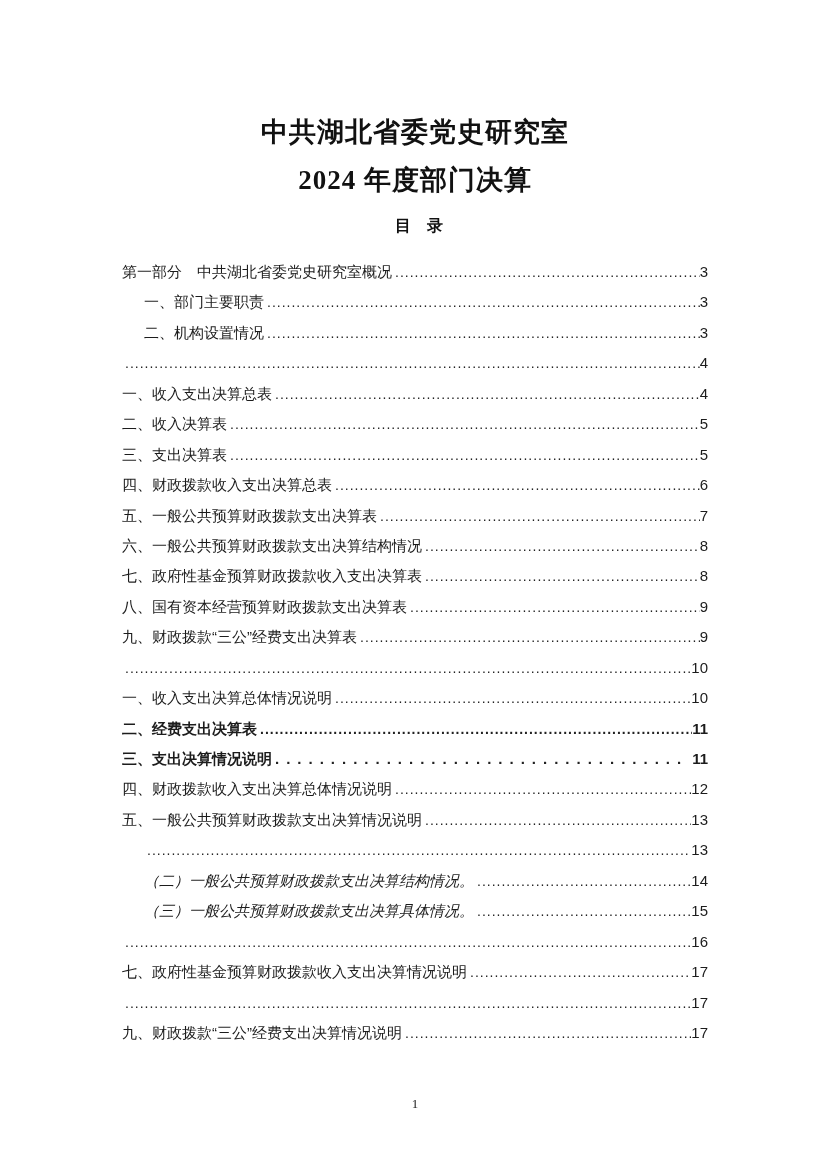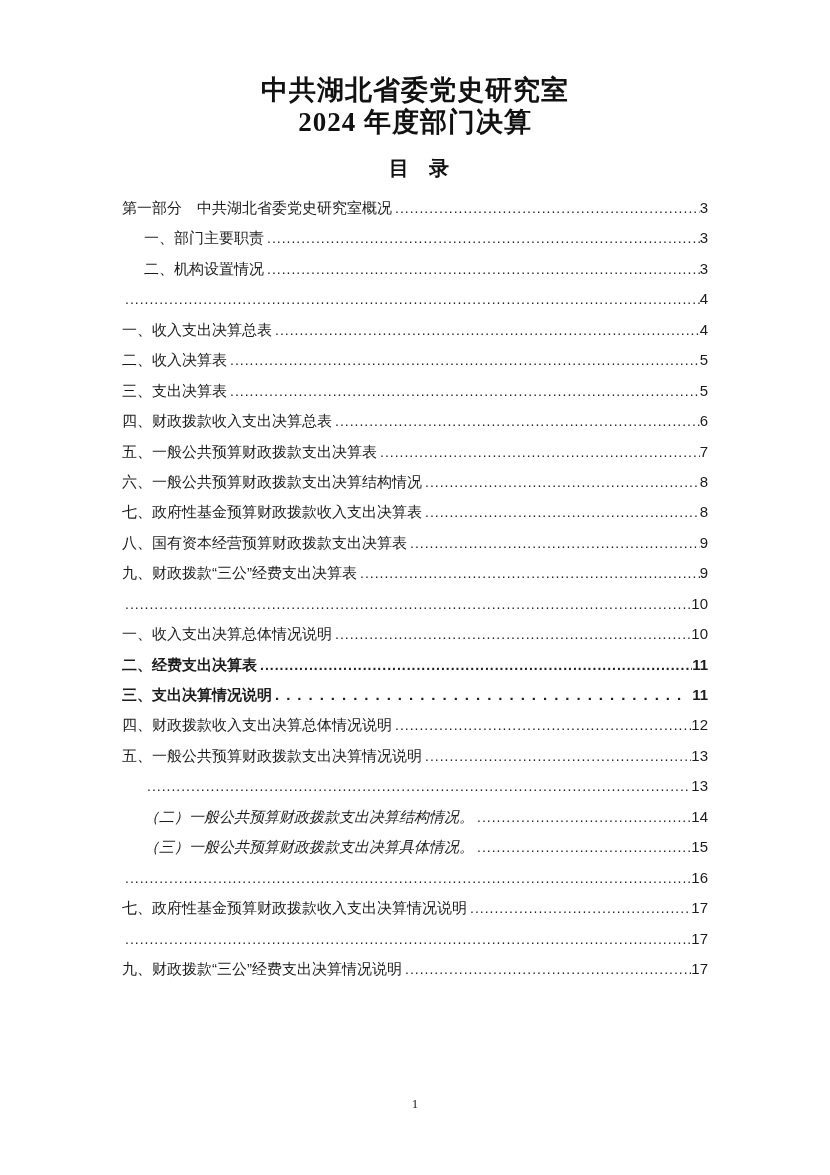--- a/index.html
+++ b/index.html
@@ -4,42 +4,42 @@
 <style>
   html, body { margin: 0; padding: 0; }
   body {
     width: 830px; height: 1175px;
     background: #ffffff;
     color: #1c1c1c;
     font-family: "Liberation Sans", "DejaVu Sans", sans-serif;
     position: relative;
     overflow: hidden;
   }
-  .titles { padding-top: 74px; text-align: center; }
+  .titles { padding-top: 116px; text-align: center; }
   .doc-title {
     margin: 0;
     font-family: "Liberation Serif", "DejaVu Serif", serif;
     font-weight: 700;
     font-size: 27px;
     line-height: 32px;
     letter-spacing: 1px;
     color: #111;
   }
-  .doc-title.second { }
+  .doc-title.second { margin-top: 16px; }
   .toc-heading {
     margin: 18px 0 0 8px;
     font-family: "Liberation Serif", "DejaVu Serif", serif;
     font-weight: 700;
-    font-size: 20px;
+    font-size: 16px;
     line-height: 24px;
     text-align: center;
     color: #111;
   }
   .toc {
-    margin: 19px 0 0 122px;
+    margin: 25px 0 0 122px;
     width: 586px;
   }
   .toc-row {
     display: flex;
     align-items: baseline;
     height: 30.45px;
     font-size: 15px;
     white-space: nowrap;
     color: #1c1c1c;
   }

